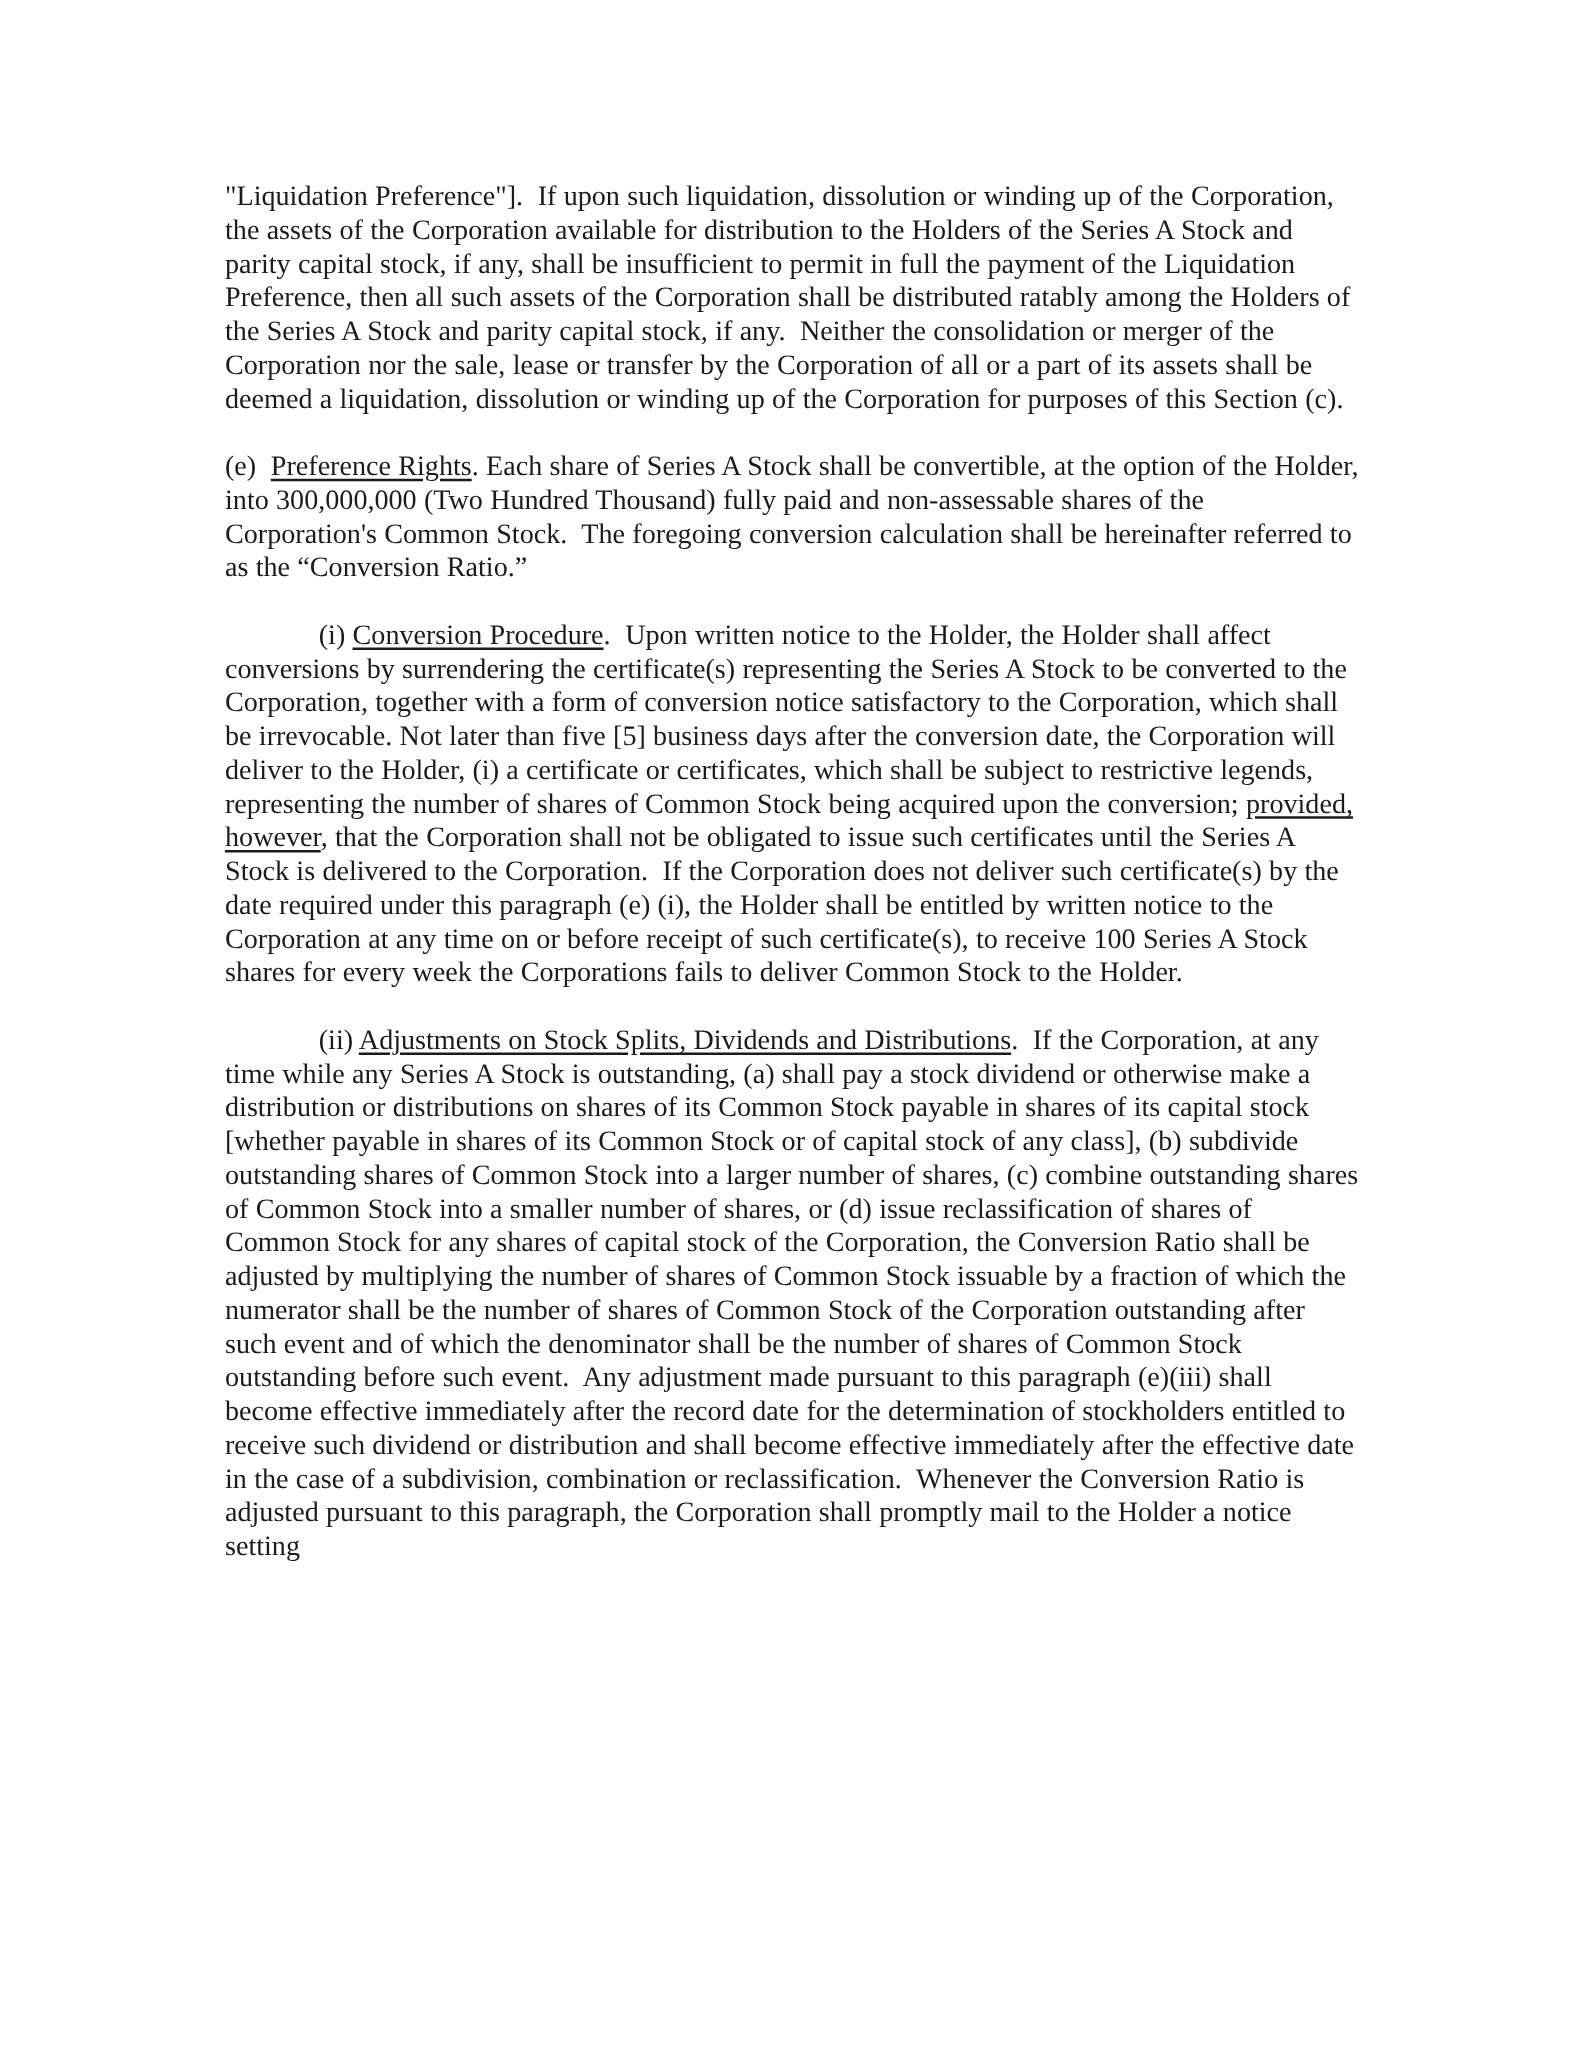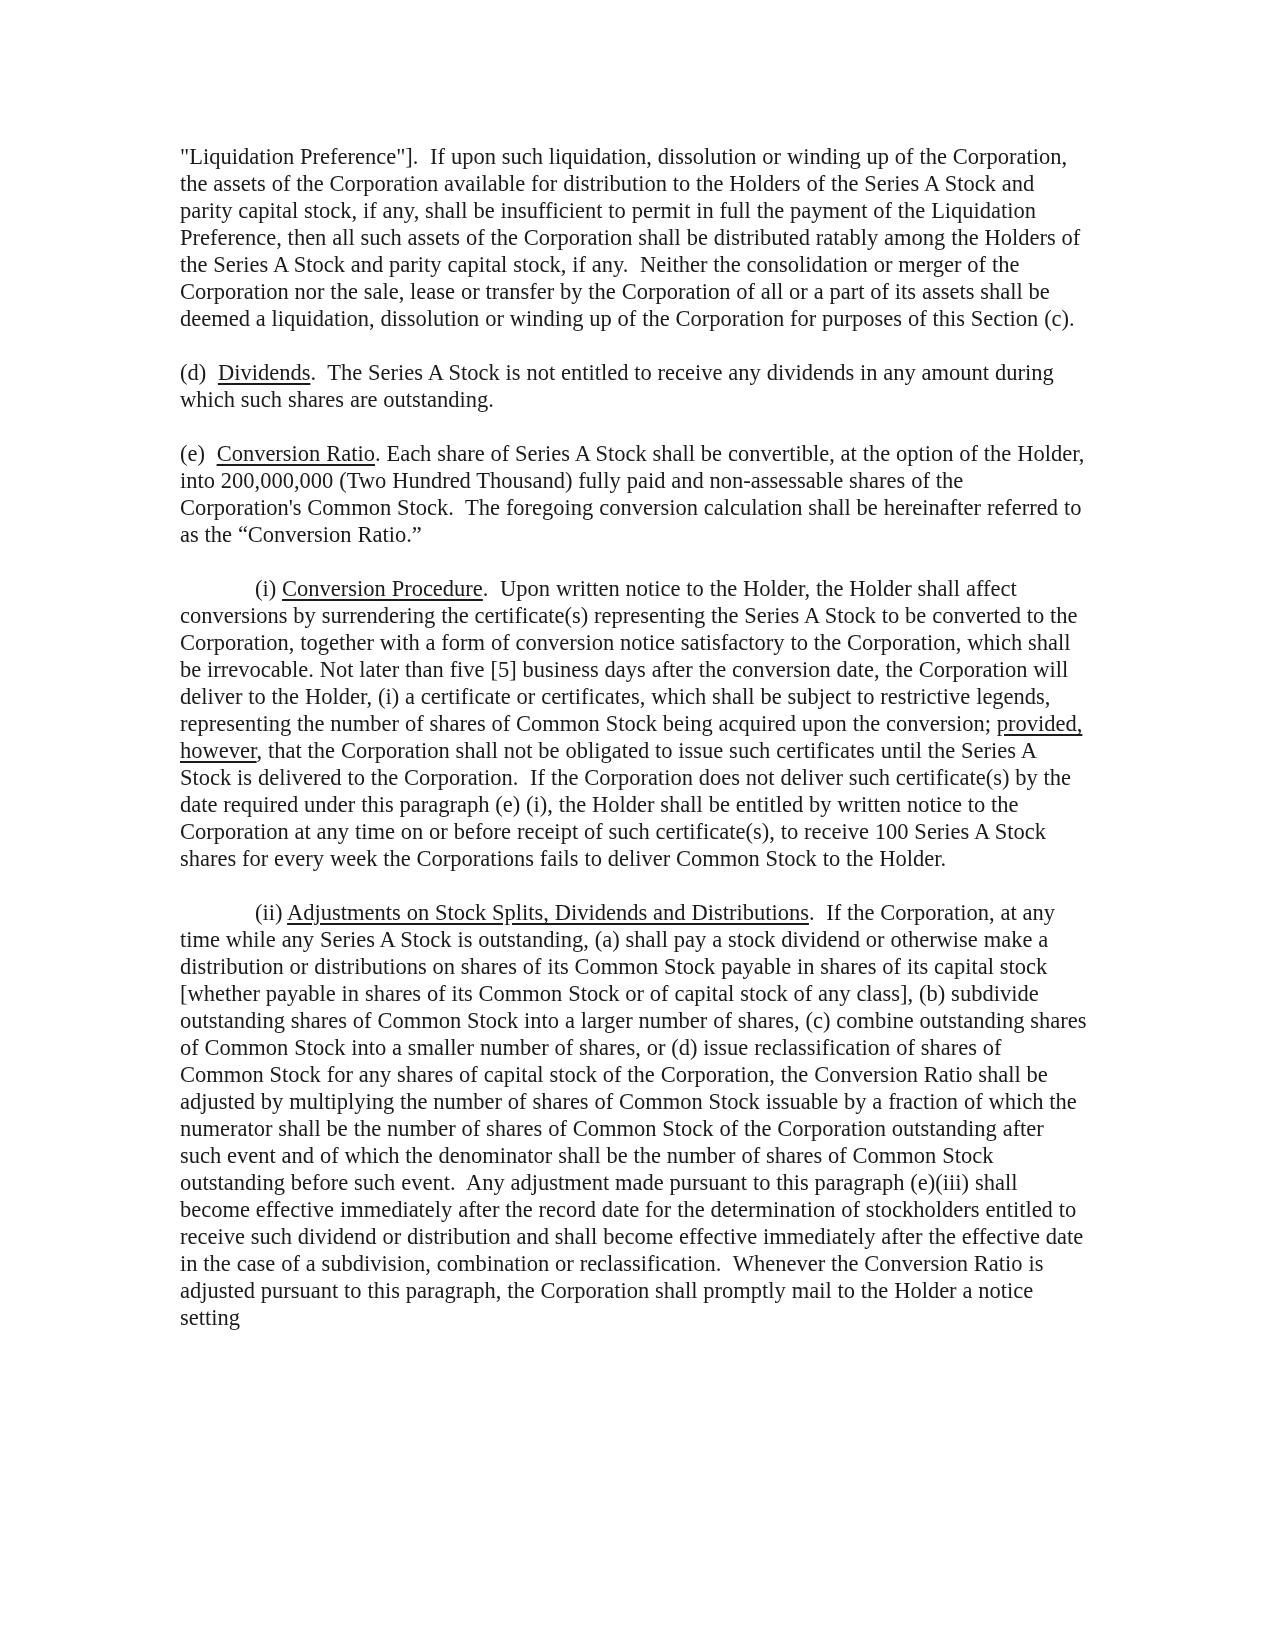--- a/index.html
+++ b/index.html
@@ -46,18 +46,17 @@
     text-decoration: underline;
     text-underline-offset: 3px;
   }
 </style>
 </head>
 <body>
 
 <div class="page">
   <div class="text-column">
     <p class="para"><span>"Liquidation Preference"].  If upon such liquidation, dissolution or winding up of the Corporation, the assets of the Corporation available for distribution to the Holders of the Series A Stock and parity capital stock, if any, shall be insufficient to permit in full the payment of the Liquidation Preference, then all such assets of the Corporation shall be distributed ratably among the Holders of the Series A Stock and parity capital stock, if any.  Neither the consolidation or merger of the Corporation nor the sale, lease or transfer by the Corporation of all or a part of its assets shall be deemed a liquidation, dissolution or winding up of the Corporation for purposes of this Section (c).</span></p>
-    <p class="para"><span>(d)  </span><span class="u">Dividends</span><span>.  The Series A Stock is not entitled to receive any dividends in any amount during which such shares are outstanding.</span></p>
-    <p class="para"><span>(e)  </span><span class="u">Conversion Ratio</span><span>. Each share of Series A Stock shall be convertible, at the option of the Holder, into 200,000,000 (Two Hundred Thousand) fully paid and non-assessable shares of the Corporation's Common Stock.  The foregoing conversion calculation shall be hereinafter referred to as the “Conversion Ratio.”</span></p>
+    <p class="para"><span>(e)  </span><span class="u">Preference Rights</span><span>. Each share of Series A Stock shall be convertible, at the option of the Holder, into 300,000,000 (Two Hundred Thousand) fully paid and non-assessable shares of the Corporation's Common Stock.  The foregoing conversion calculation shall be hereinafter referred to as the “Conversion Ratio.”</span></p>
     <p class="para indent-first"><span>(i) </span><span class="u">Conversion Procedure</span><span>.  Upon written notice to the Holder, the Holder shall affect conversions by surrendering the certificate(s) representing the Series A Stock to be converted to the Corporation, together with a form of conversion notice satisfactory to the Corporation, which shall be irrevocable. Not later than five [5] business days after the conversion date, the Corporation will deliver to the Holder, (i) a certificate or certificates, which shall be subject to restrictive legends, representing the number of shares of Common Stock being acquired upon the conversion; </span><span class="u">provided,</span><span> </span><span class="u">however</span><span>, that the Corporation shall not be obligated to issue such certificates until the Series A Stock is delivered to the Corporation.  If the Corporation does not deliver such certificate(s) by the date required under this paragraph (e) (i), the Holder shall be entitled by written notice to the Corporation at any time on or before receipt of such certificate(s), to receive 100 Series A Stock shares for every week the Corporations fails to deliver Common Stock to the Holder.</span></p>
     <p class="para indent-first"><span>(ii) </span><span class="u">Adjustments on Stock Splits, Dividends and Distributions</span><span>.  If the Corporation, at any time while any Series A Stock is outstanding, (a) shall pay a stock dividend or otherwise make a distribution or distributions on shares of its Common Stock payable in shares of its capital stock [whether payable in shares of its Common Stock or of capital stock of any class], (b) subdivide outstanding shares of Common Stock into a larger number of shares, (c) combine outstanding shares of Common Stock into a smaller number of shares, or (d) issue reclassification of shares of Common Stock for any shares of capital stock of the Corporation, the Conversion Ratio shall be adjusted by multiplying the number of shares of Common Stock issuable by a fraction of which the numerator shall be the number of shares of Common Stock of the Corporation outstanding after such event and of which the denominator shall be the number of shares of Common Stock outstanding before such event.  Any adjustment made pursuant to this paragraph (e)(iii) shall become effective immediately after the record date for the determination of stockholders entitled to receive such dividend or distribution and shall become effective immediately after the effective date in the case of a subdivision, combination or reclassification.  Whenever the Conversion Ratio is adjusted pursuant to this paragraph, the Corporation shall promptly mail to the Holder a notice setting</span></p>
   </div>
 </div>
 
 </body></html>

